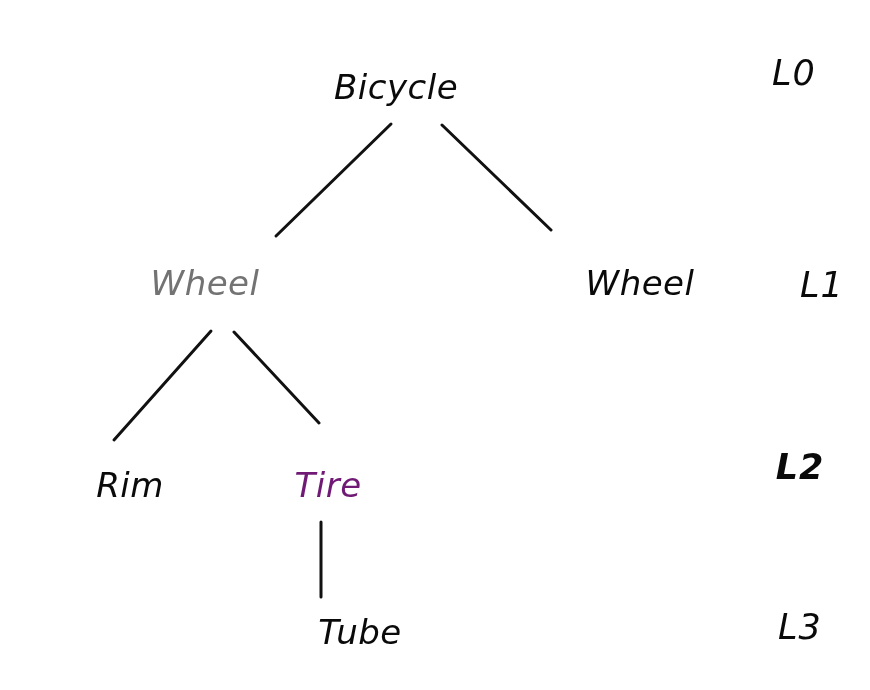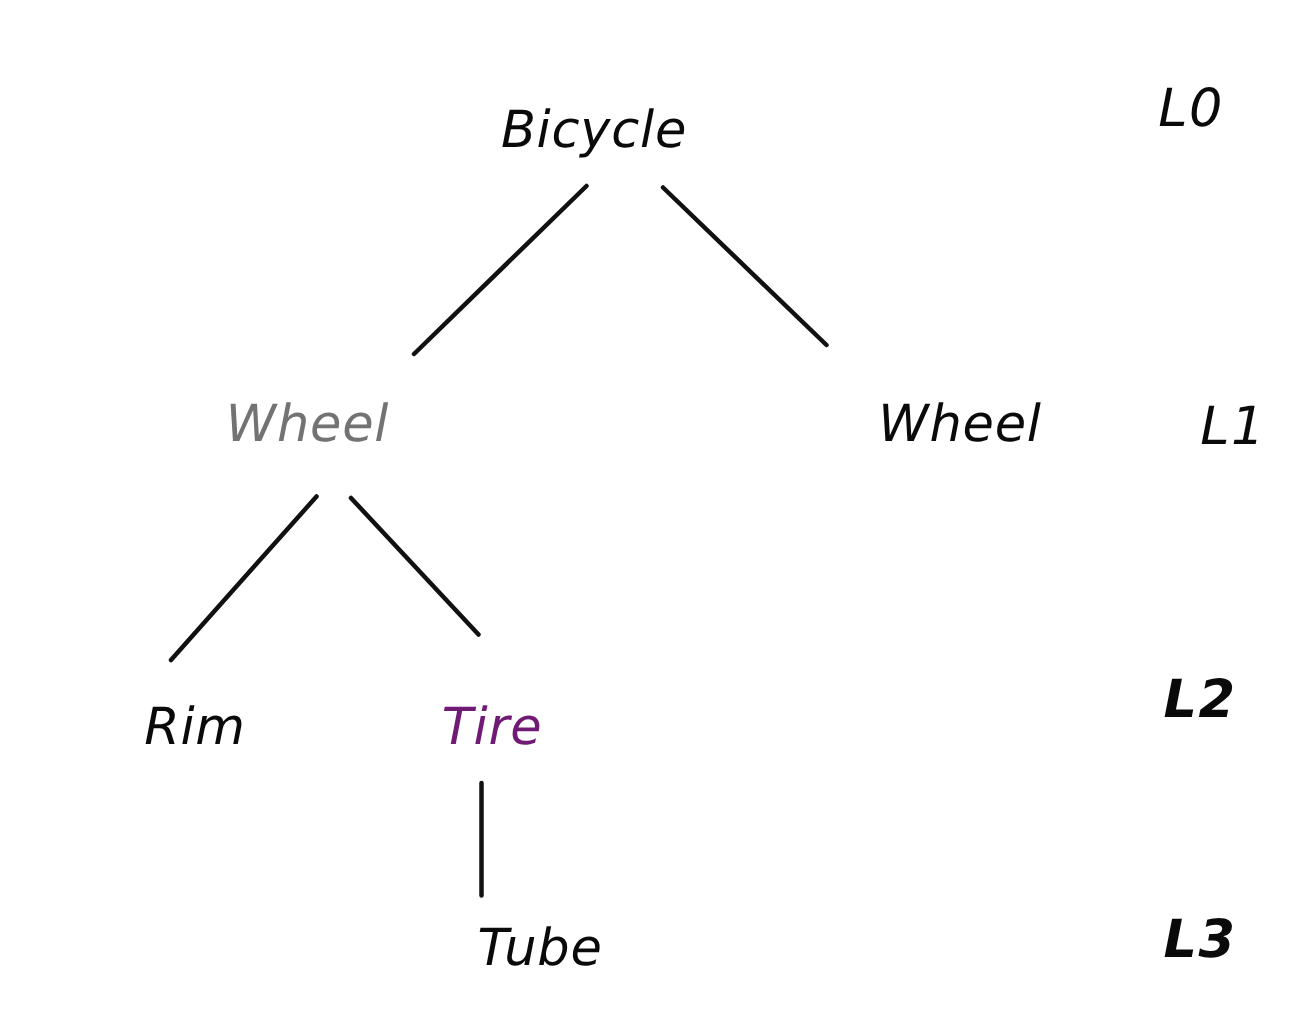--- a/index.html
+++ b/index.html
@@ -67,16 +67,16 @@
       <div class="node-label" style="left: 205px; top: 266px; color: #737373;">Wheel</div>
       <div class="node-label" style="left: 640px; top: 266px; color: rgb(10, 10, 10);">Wheel</div>
       <div class="node-label" style="left: 130px; top: 468px; color: rgb(10, 10, 10); text-align: center;">Rim</div>
       <div class="node-label" style="left: 328px; top: 468px; color: #701a75;">Tire</div>
       <div class="node-label" style="left: 328px; top: 615px; color: rgb(10, 10, 10); margin-left: 32px;">Tube</div>
     </div>
   <div id="levels">
       <div class="level-label" style="left: 794px; top: 56px; color: rgb(10, 10, 10);">L0</div>
       <div class="level-label" style="left: 794px; top: 268px; color: rgb(10, 10, 10); margin-left: 28px;">L1</div>
       <div class="level-label" style="left: 800px; top: 450px; color: rgb(10, 10, 10); font-weight: bold;">L2</div>
-      <div class="level-label" style="left: 800px; top: 610px; color: rgb(10, 10, 10); font-weight: bold;">L3</div>
+      <div class="level-label" style="left: 800px; top: 610px; color: rgb(10, 10, 10);">L3</div>
     </div>
 
 </div>
 
 </body></html>

